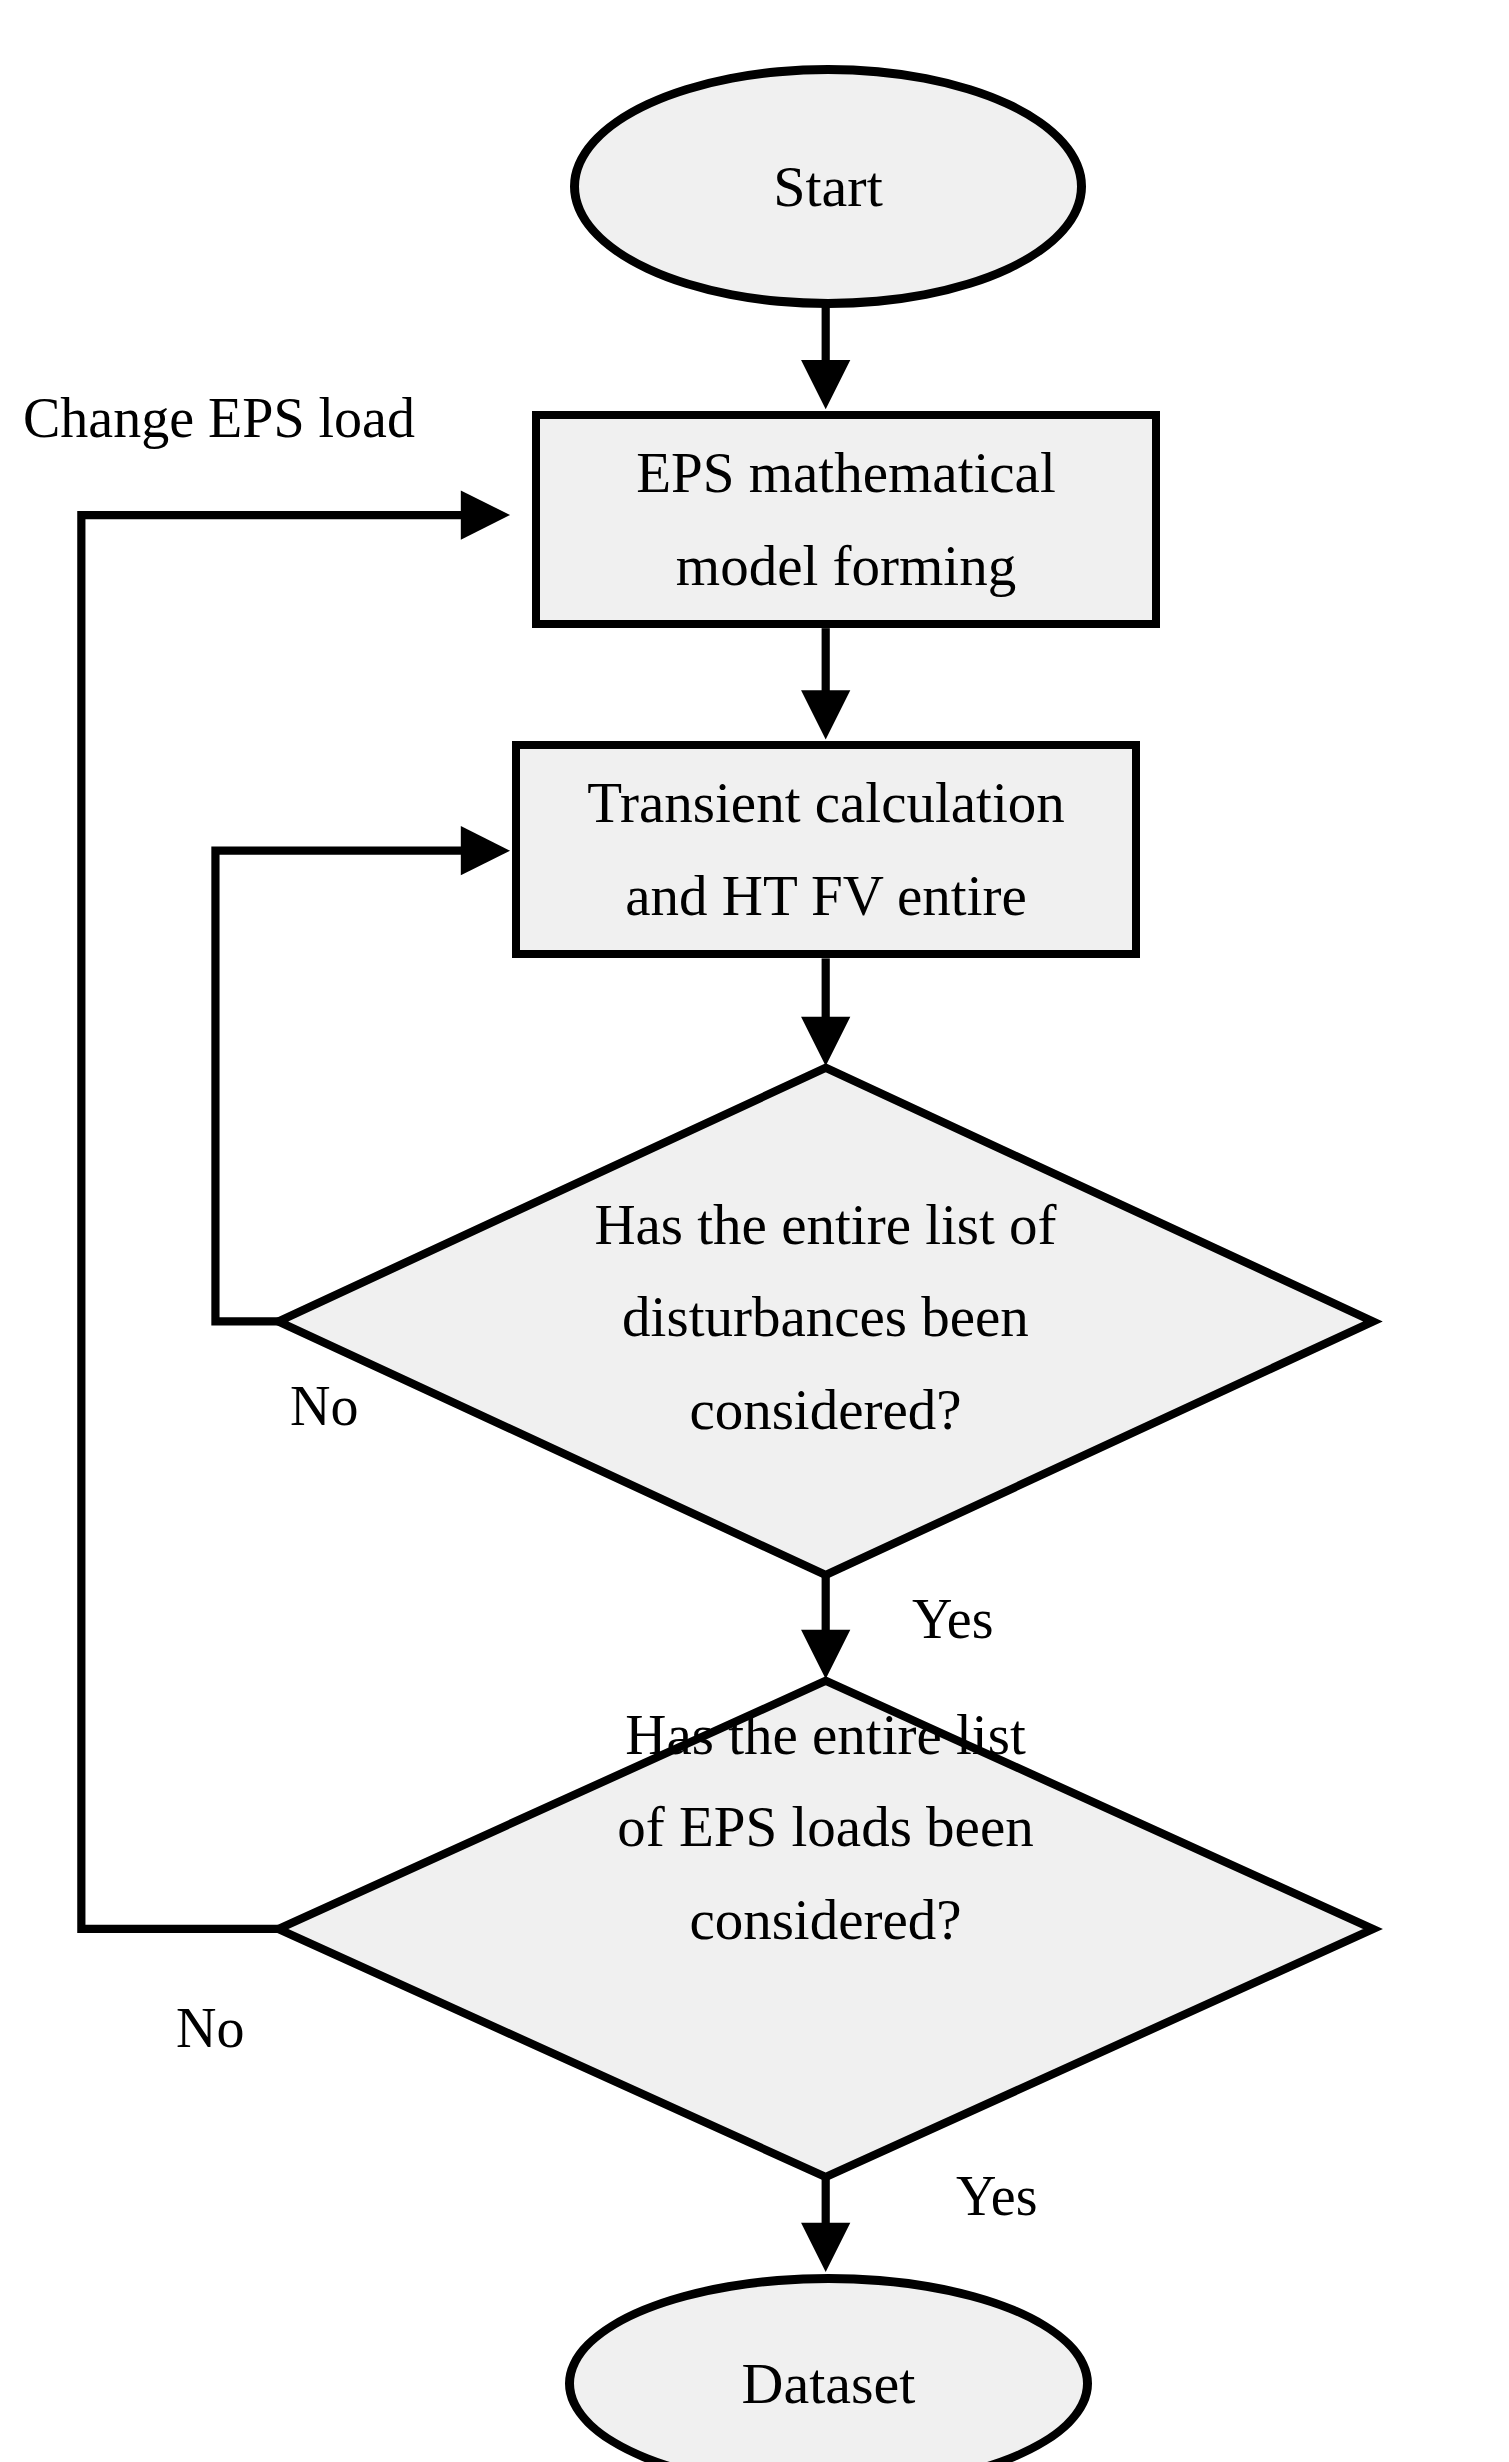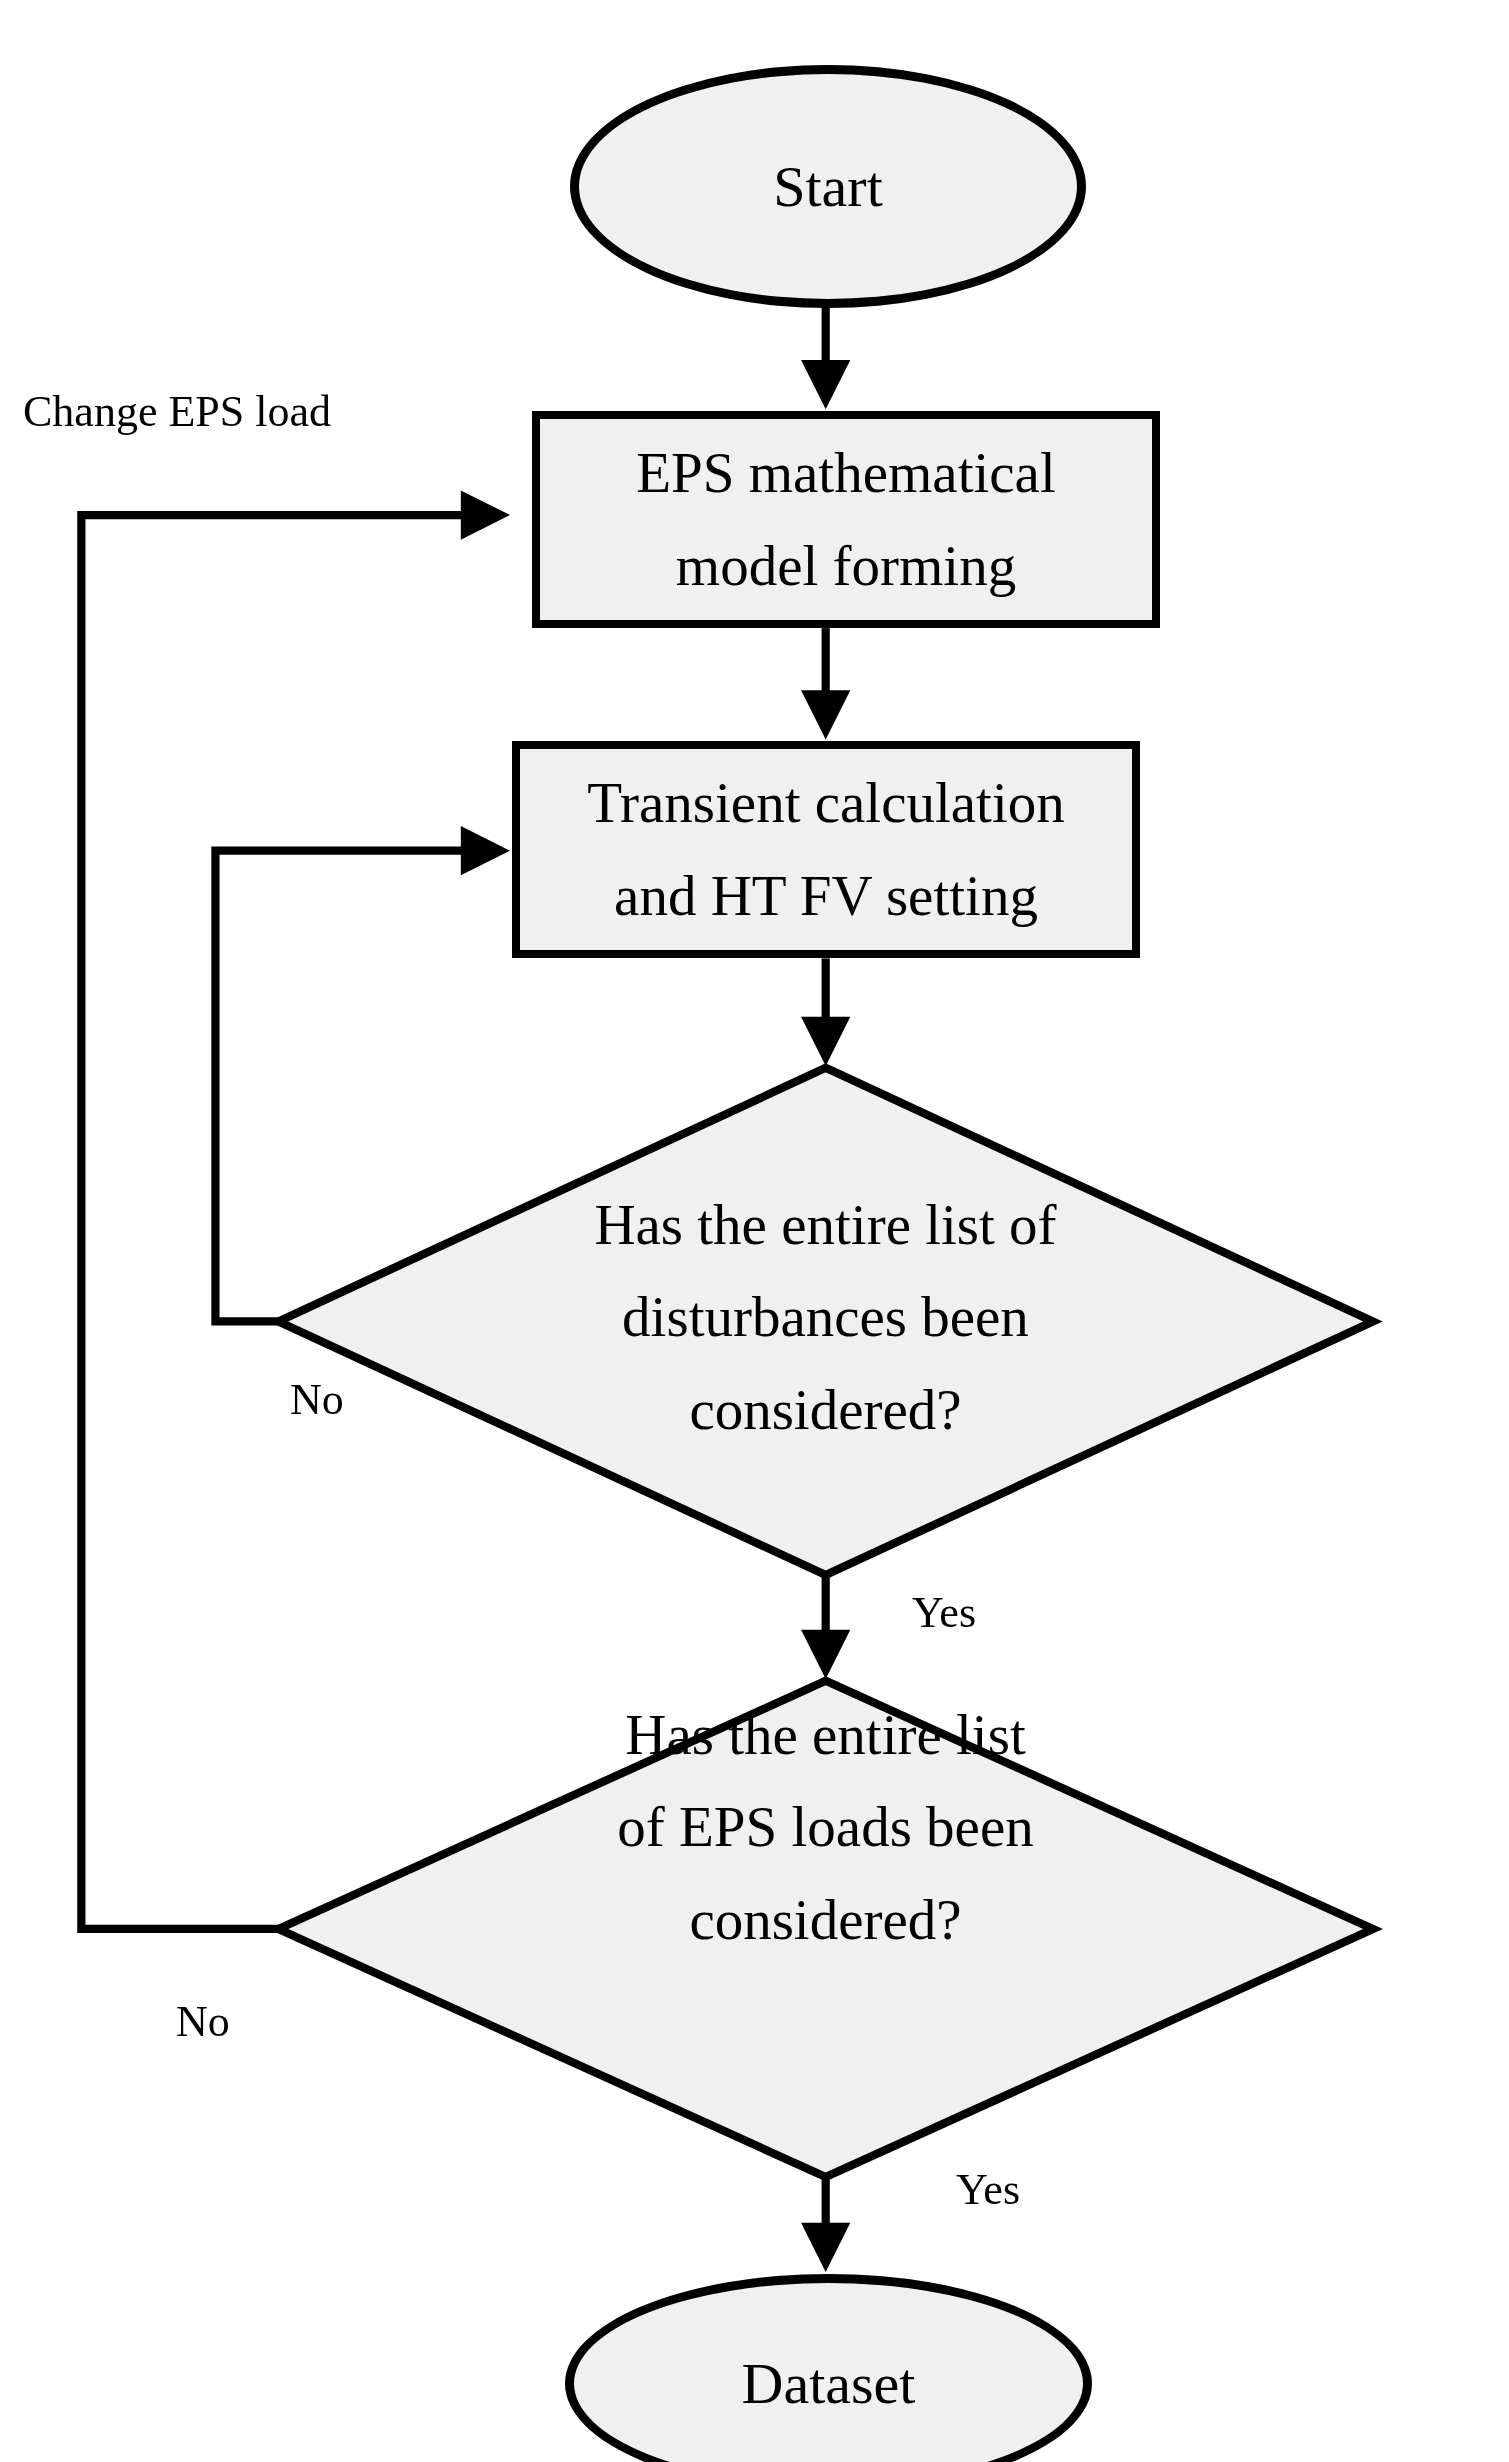--- a/index.html
+++ b/index.html
@@ -56,21 +56,21 @@
     background: transparent;
   }
   .decision-label .node-label {
     white-space: pre-line;
     font-size: 57px;
     line-height: 1.62;
   }
   .edge-label {
     position: absolute;
     white-space: nowrap;
-    font-size: 44px;
+    font-size: 56px;
     line-height: 1.12;
   }
 </style>
 </head>
 <body>
 
 <div class="stage">
 
   <svg class="connectors" viewBox="0 0 1655 2699" xmlns="http://www.w3.org/2000/svg">
 
@@ -99,21 +99,21 @@
     <span class="node-label">Start</span>
   </div>
 
   <div class="node" style="left:532px; top:363px; width:628px; height:217px;">
     <span class="node-label">EPS mathematical
 model forming</span>
   </div>
 
   <div class="node" style="left:512px; top:693px; width:628px; height:217px;">
     <span class="node-label">Transient calculation
-and HT FV setting</span>
+and HT FV entire</span>
   </div>
 
   <div class="decision-label" style="left:415px; top:1131px; width:821px; height:285px;">
     <span class="node-label">Has the entire list of
 disturbances been
 considered?</span>
   </div>
 
   <div class="decision-label" style="left:415px; top:1641px; width:821px; height:285px;">
     <span class="node-label">Has the entire list

